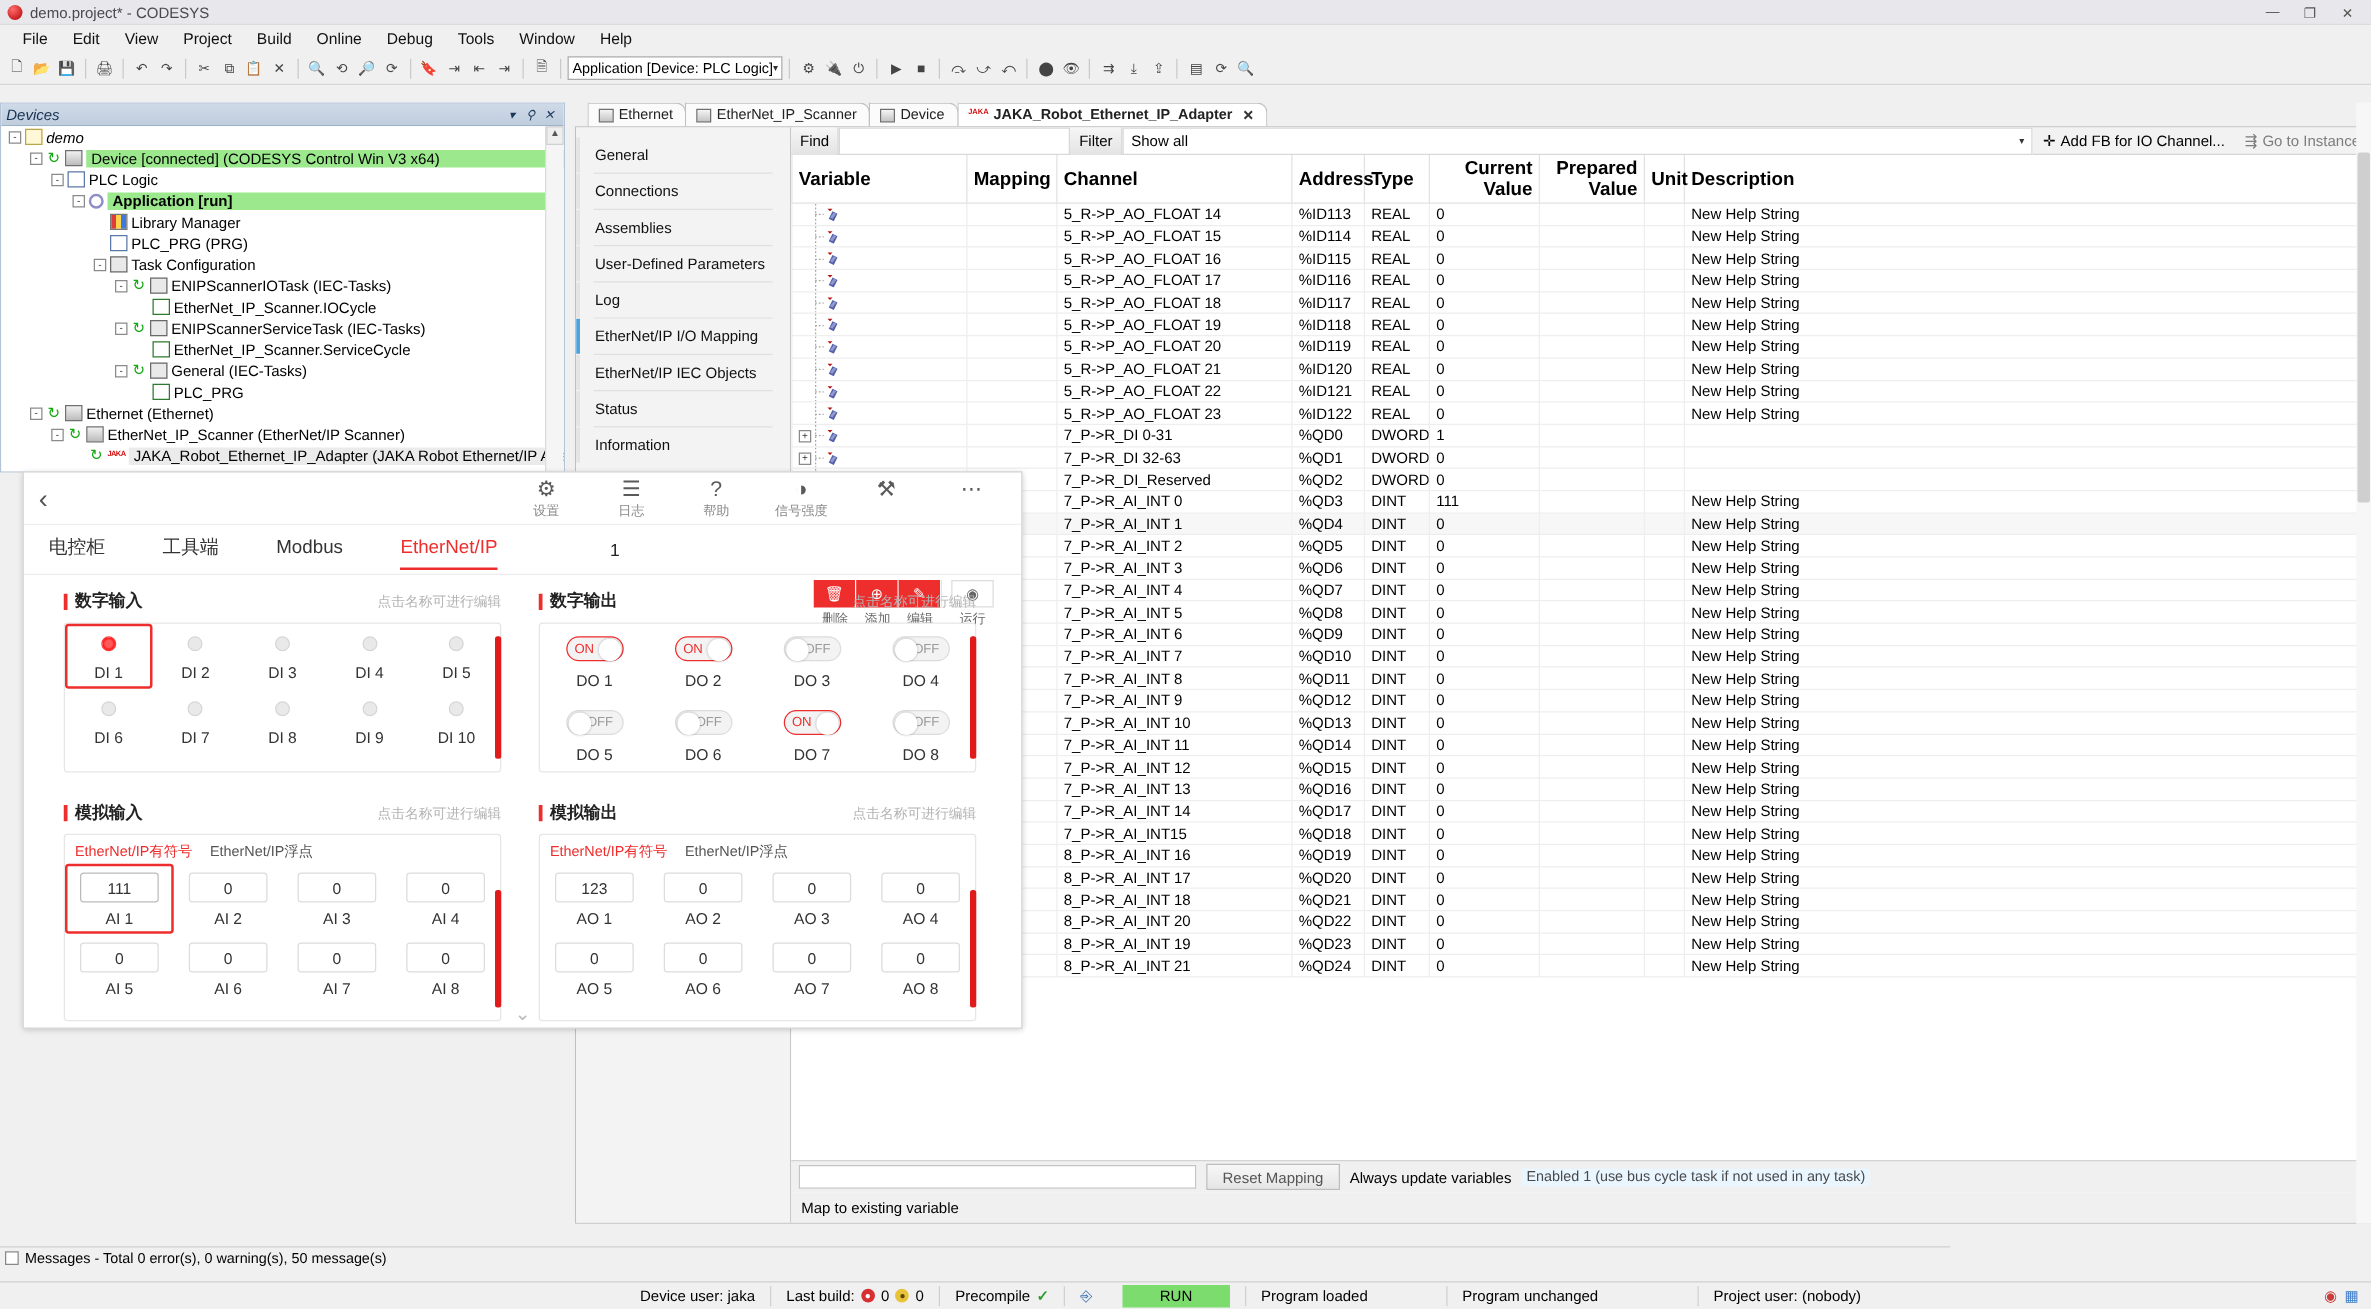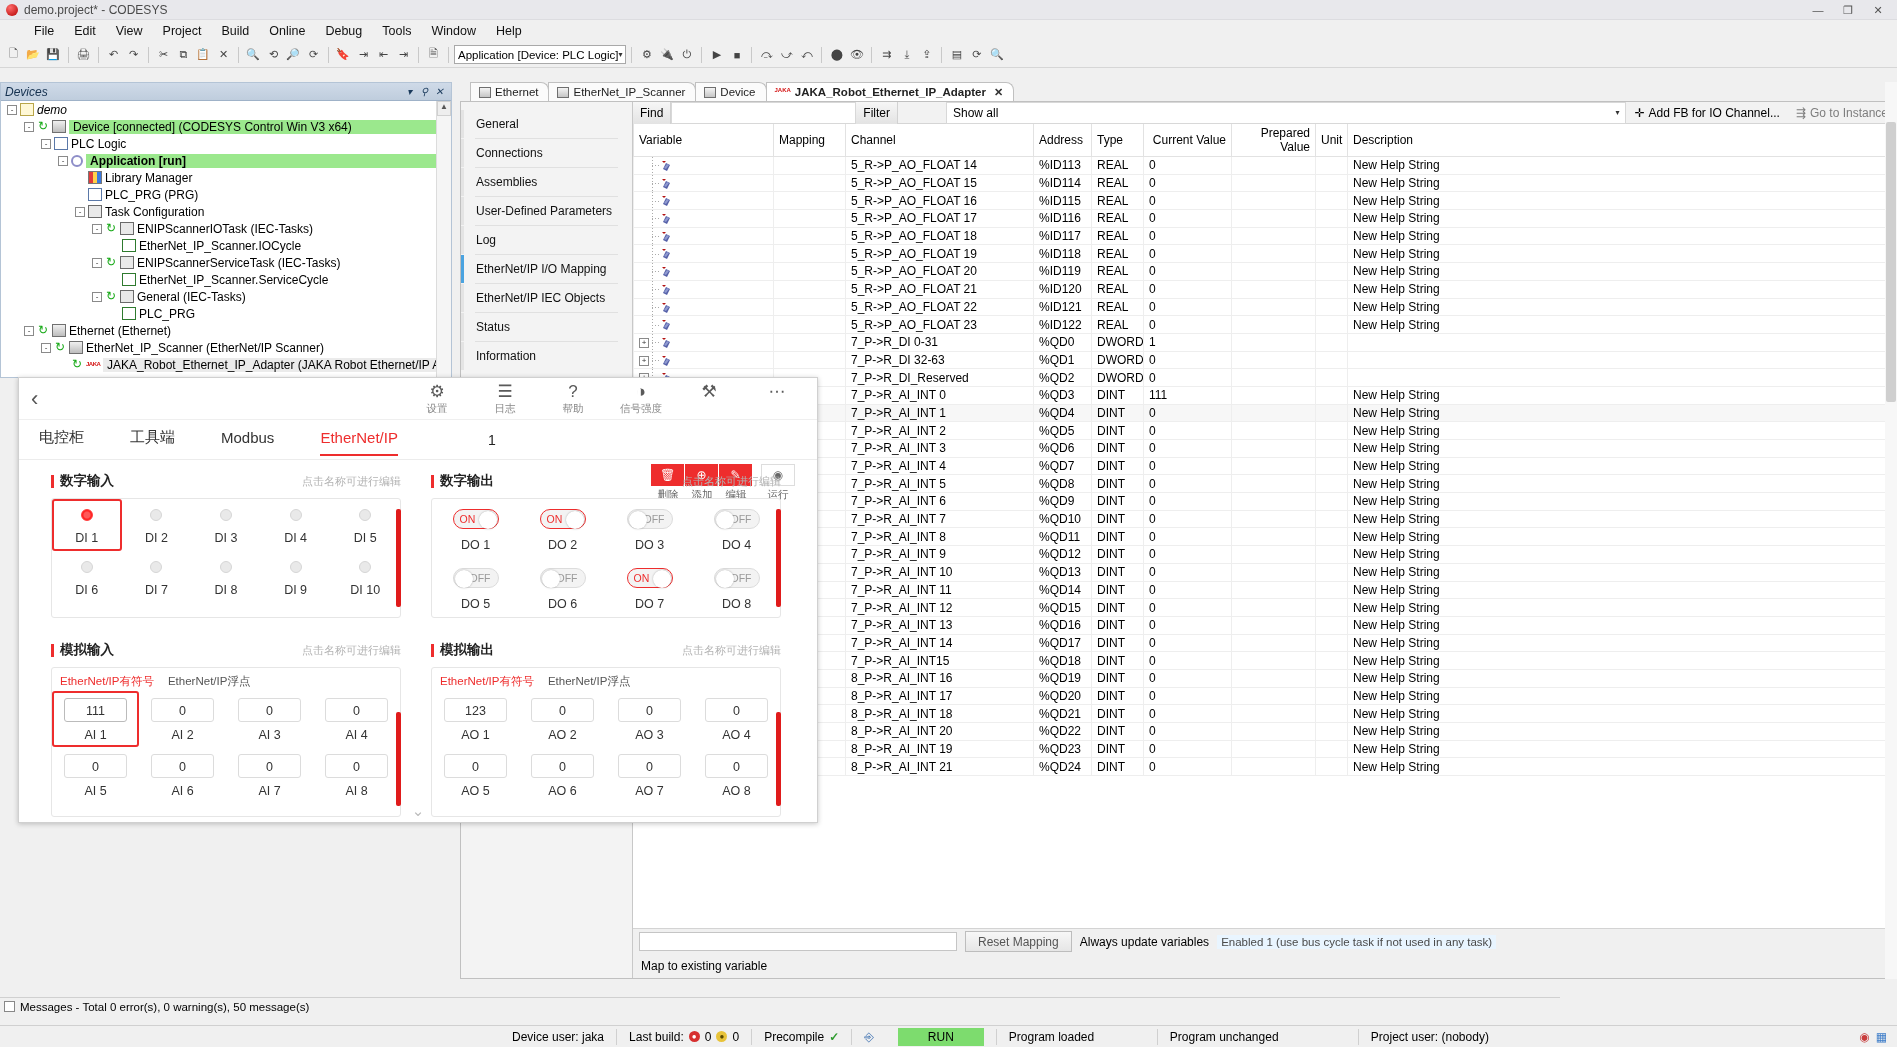--- a/index.html
+++ b/index.html
@@ -19,21 +19,21 @@
   #titlebar .tb-icon{
     width:12px;height:12px;border-radius:50%;
     background:radial-gradient(circle at 35% 30%, #ff6b6b, #b30000);
     margin-right:6px;
   }
   #titlebar .tb-text{ font-size:12px; color:#4a4a4a; }
   #titlebar .wbtns{ position:absolute; right:4px; top:0; display:flex; height:20px; align-items:center; }
   #titlebar .wbtn{ width:30px; text-align:center; color:#555; font-size:11px; cursor:default;}
 
   
-  #menubar{ height:22px; background:#f0f0f0; display:flex; align-items:center; padding-left:24px; }
+  #menubar{ height:22px; background:#f0f0f0; display:flex; align-items:center; padding-left:8px; }
   #menubar .mi{ padding:2px 10px; font-size:12.5px; color:#111; }
 
   
   #toolbar{ height:26px; background:#f0f0f0; display:flex; align-items:center;
             padding-left:4px; border-bottom:1px solid #d6d6d6; gap:1px; }
   .tbtn{ width:19px;height:19px; display:inline-flex;align-items:center;justify-content:center;
          font-size:11px; color:#444; }
   .tsep{ width:1px;height:16px;background:#c9c9c9;margin:0 4px; }
   .combo{
     height:19px; border:1px solid #a9a9a9; background:#fff; min-width:158px;
@@ -95,30 +95,30 @@
   .navitem.sel{ border-left:3px solid #4aa3e0; background:#f3f3f3; }
   .navsep{ height:1px; background:#e0e0e0; margin:0 14px; }
 
   #mapcol{ flex:1; display:flex; flex-direction:column; min-width:0; }
   #findbar{ height:22px; display:flex; align-items:center; background:#f2f2f2;
             border-bottom:1px solid #d5d5d5; }
   .fbtn{ height:22px; padding:0 7px; display:flex; align-items:center; font-size:12px;
          background:linear-gradient(#f6f6f6,#e3e3e3); border-right:1px solid #d2d2d2;}
   .finput{ flex:0 0 185px; height:22px; background:#fff; border:1px solid #d8d8d8; }
   .fshow{ flex:1; display:flex; align-items:center; padding-left:6px; font-size:12px; background:#fff;
-          border:1px solid #d8d8d8; height:22px;margin-left:48px;}
+          border:1px solid #d8d8d8; height:22px;}
   .fcaret{ font-size:8px; padding-right:6px; color:#333; }
   .faddfb{ display:flex;align-items:center; gap:4px; padding:0 8px; font-size:12px; }
   .fgoto{ display:flex;align-items:center; gap:4px; padding:0 8px; font-size:12px; color:#7d7d7d; }
 
   #tablewrap{ flex:1; overflow:hidden; position:relative; background:#fff; }
   table.map{ width:100%; border-collapse:collapse; font-size:12px; table-layout:fixed; }
   table.map th{
-    font-weight:normal; text-align:left; padding:2px 5px; height:19px;
-    background:#fff; border:1px solid #e2e2e2; border-top:none; font-size:12px;
+    font-weight:bold; text-align:left; padding:2px 5px; height:19px;
+    background:#fff; border:1px solid #e2e2e2; border-top:none; font-size:15px;
   }
   table.map td{ padding:1px 5px; height:17.7px; border:1px solid #eee; white-space:nowrap;
                 overflow:hidden; }
   table.map tr.alt td{ background:#f7f7f7; }
   .colVar{width:140px}.colMap{width:72px}.colCh{width:188px}.colAddr{width:58px}
   .colType{width:52px}.colCur{width:88px}.colPrep{width:84px}.colUnit{width:32px}.colDesc{width:auto}
   .thRight{ text-align:right !important; }
   .varcell{ position:relative; padding-left:38px !important; }
   .dots{ position:absolute; left:18px; top:0; bottom:0; width:1px;
          background-image:linear-gradient(#aaa 50%, transparent 50%); background-size:1px 3px;}

